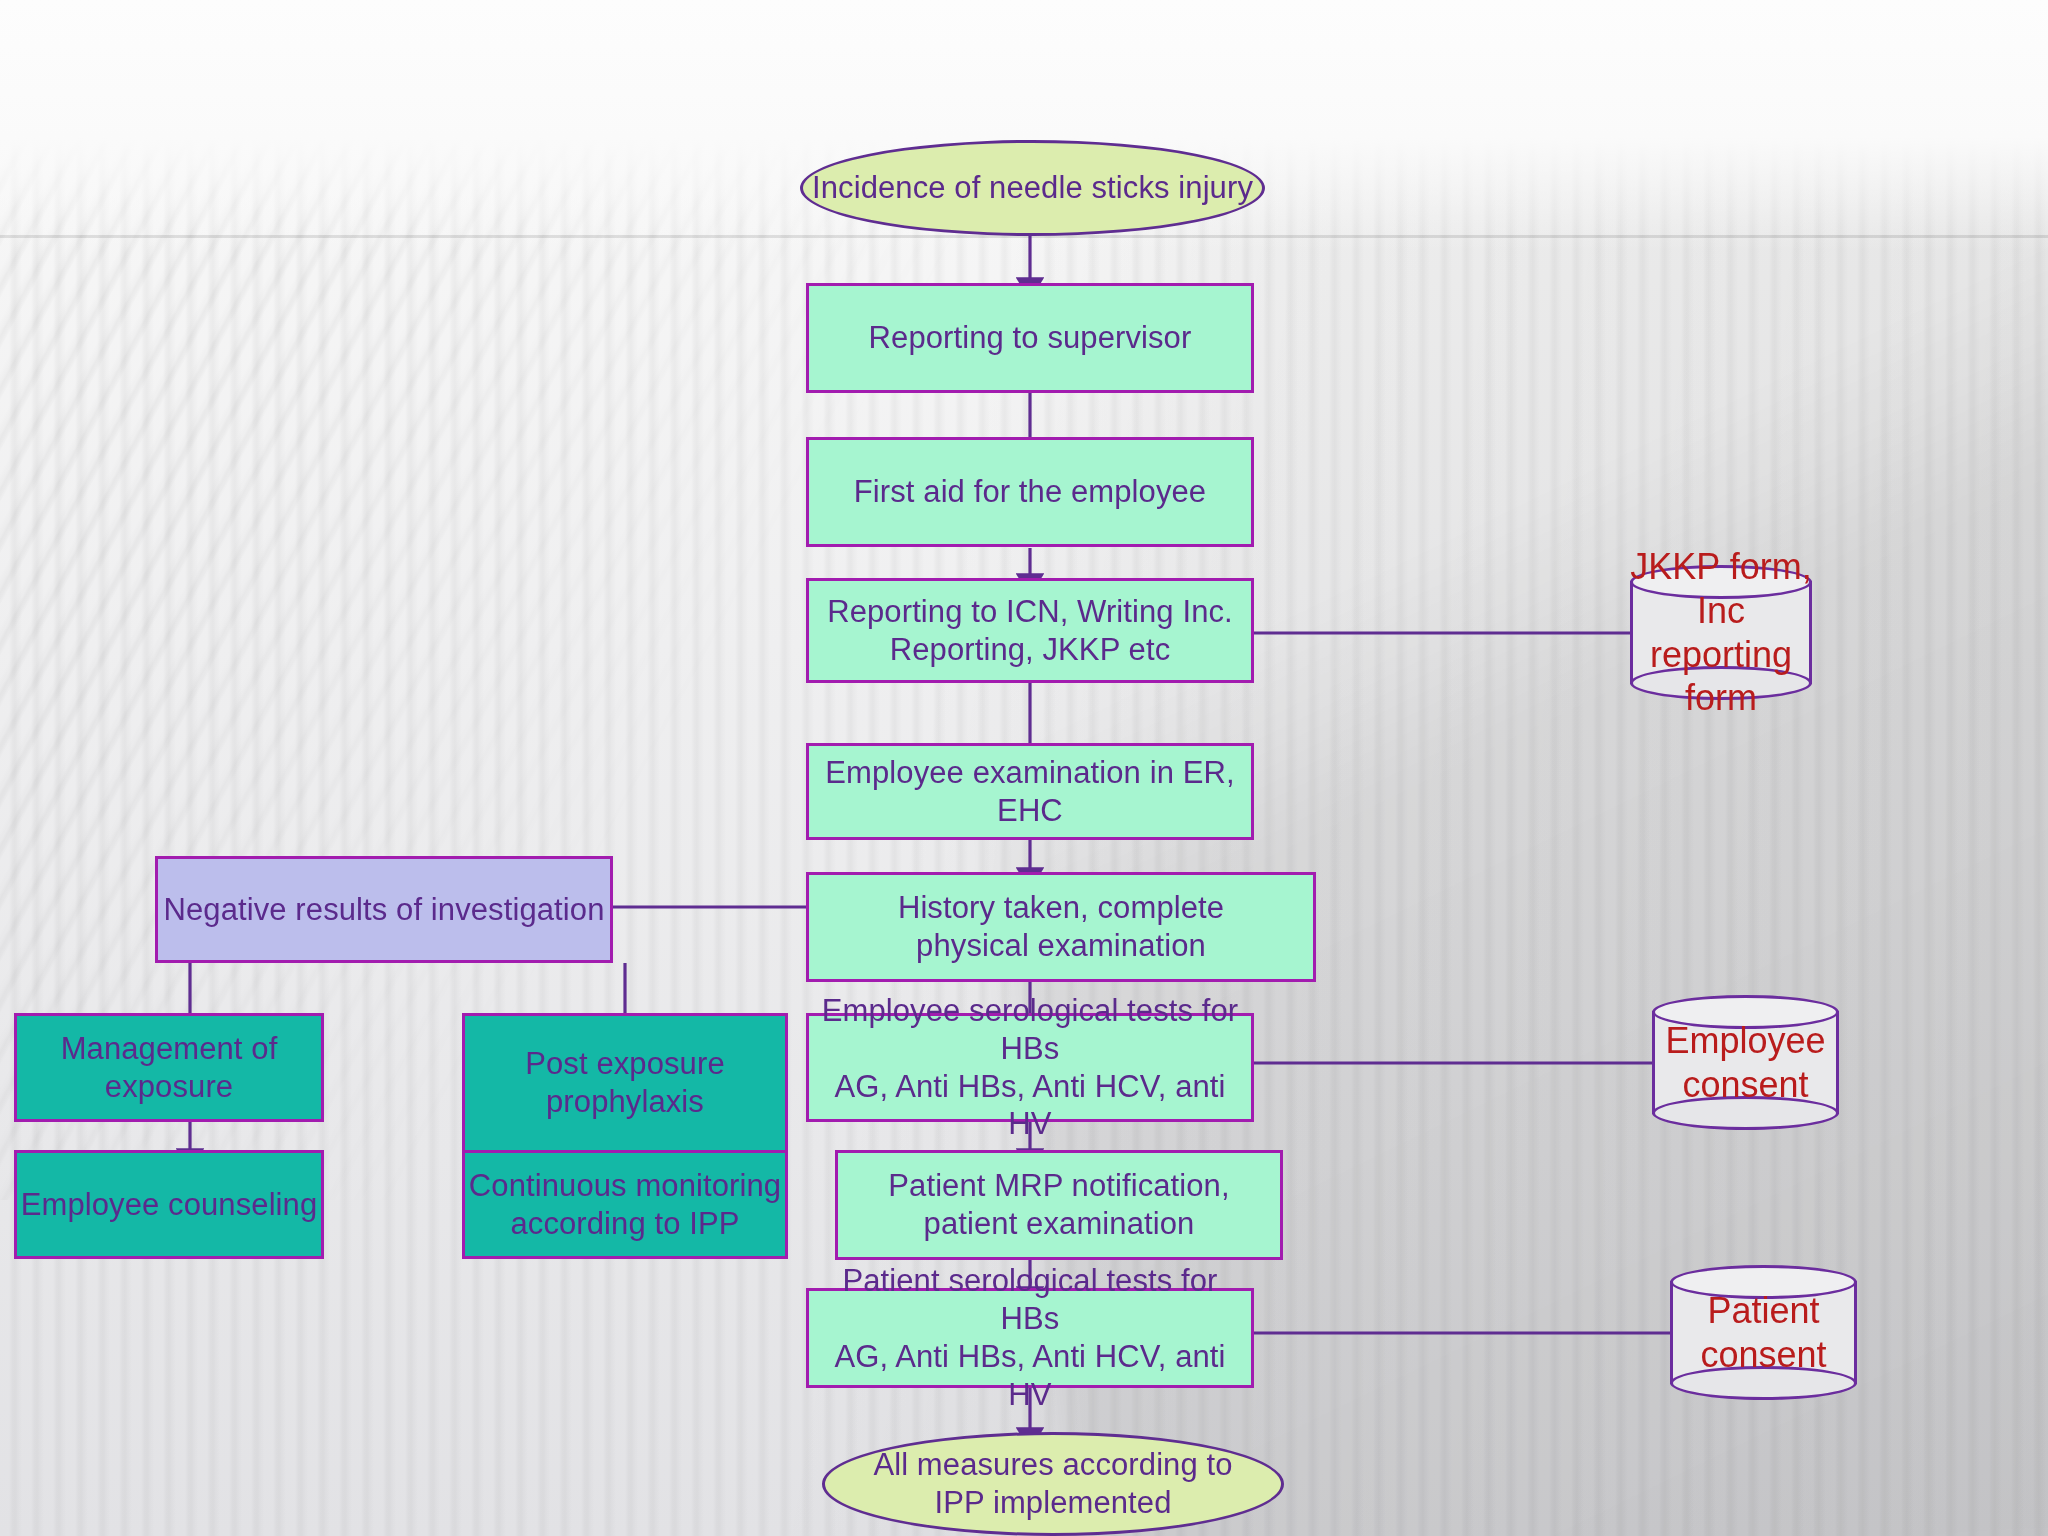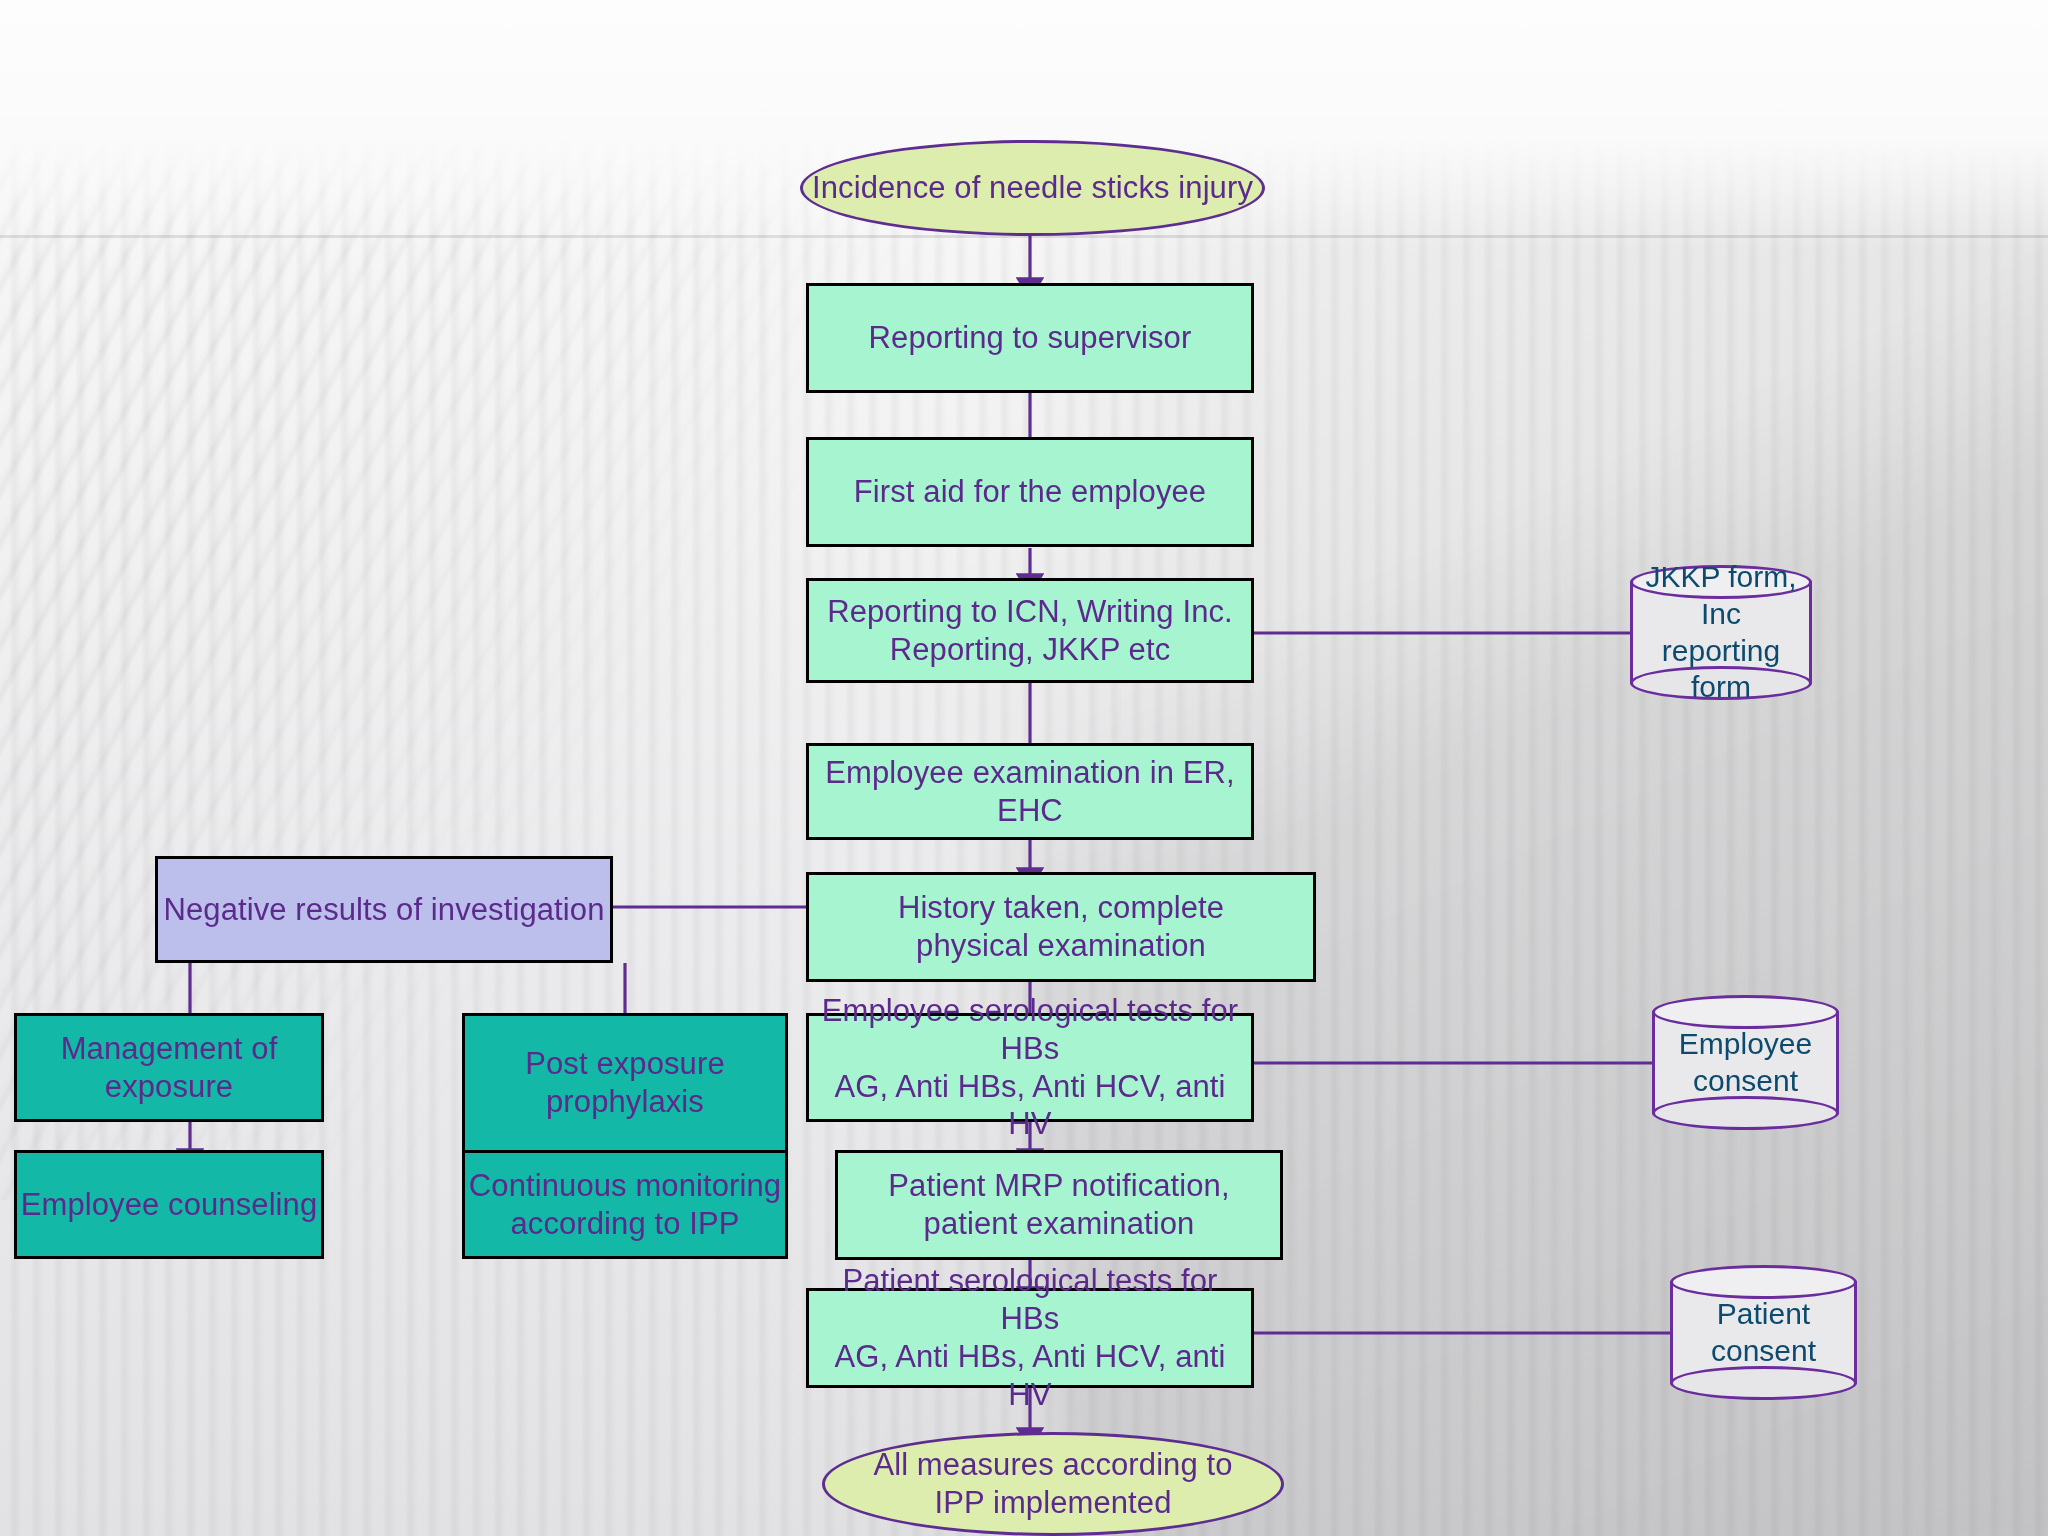--- a/index.html
+++ b/index.html
@@ -66,39 +66,39 @@
     box-sizing:border-box;
     display:flex;align-items:center;justify-content:center;
     text-align:center;
     color:#5B2A8C;
     font-size:31px;
     line-height:1.22;
     letter-spacing:0.1px;
     white-space:pre-line;
   }
   .box{
-    border:3px solid #000000;
+    border:3px solid #a21caf;
   }
   .box.green{ background:#A6F5D0; }
   .box.blue{  background:#14b8a6; }
   .box.lav{   background:#BCBEEC; }
 
   .ellipse{
     background:#DCEDAE;
     border:3px solid #5F2D91;
     border-radius:50%;
   }
 
   
   .cyl{
     position:absolute;
     display:flex;align-items:center;justify-content:center;
     text-align:center;
-    color:#0c4a6e;
-    font-size:30px;line-height:1.22;
+    color:#b91c1c;
+    font-size:36px;line-height:1.22;
     white-space:pre-line;
   }
   .cyl .cyl-body{
     position:absolute;left:0;top:16px;right:0;bottom:16px;
     background:#E9E9EB;
     border-left:3px solid #6B2D9E;
     border-right:3px solid #6B2D9E;
   }
   .cyl .cyl-top{
     position:absolute;left:0;top:0;right:0;height:34px;

